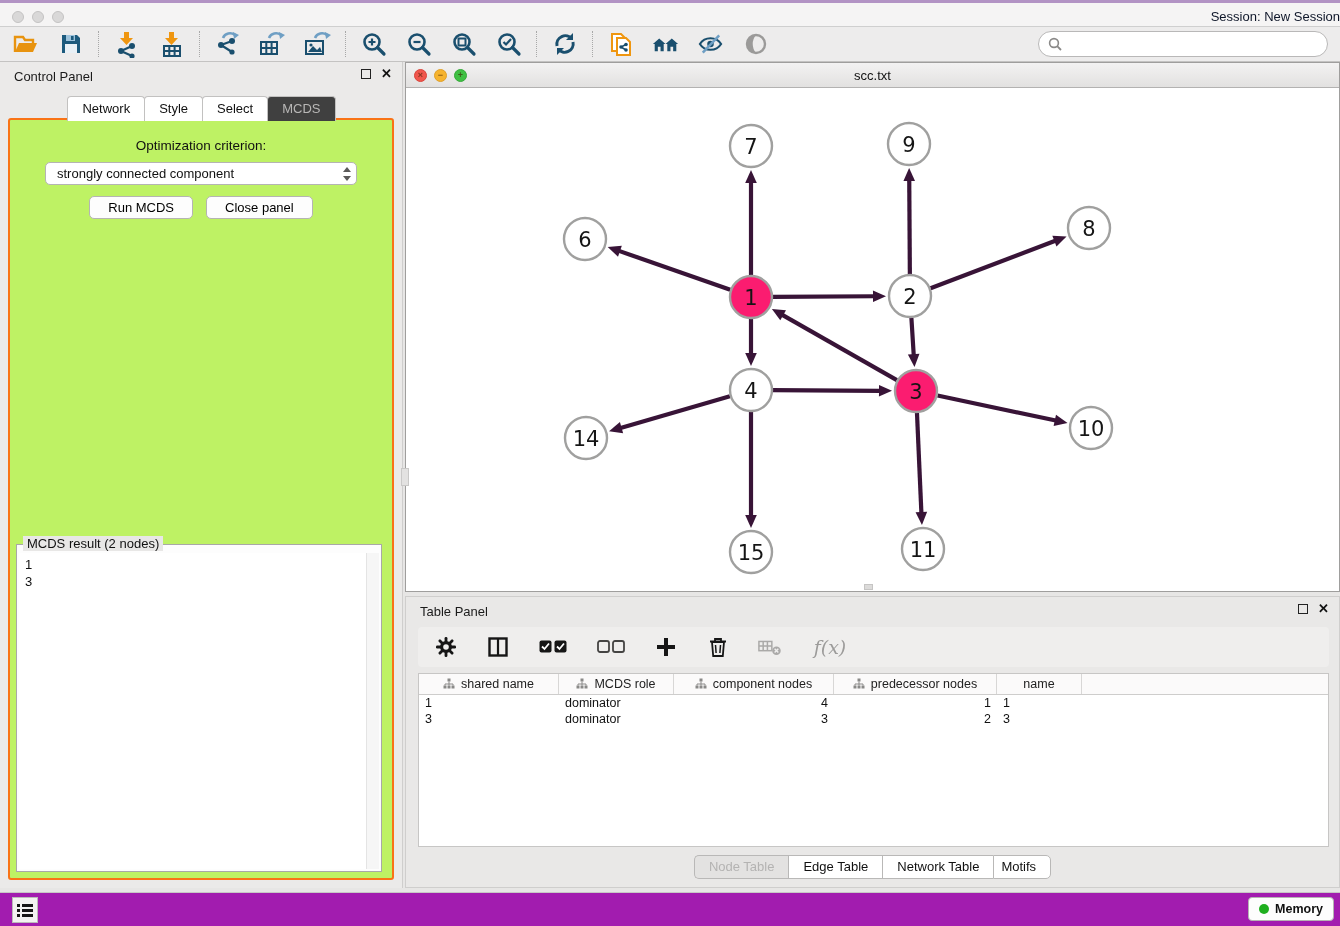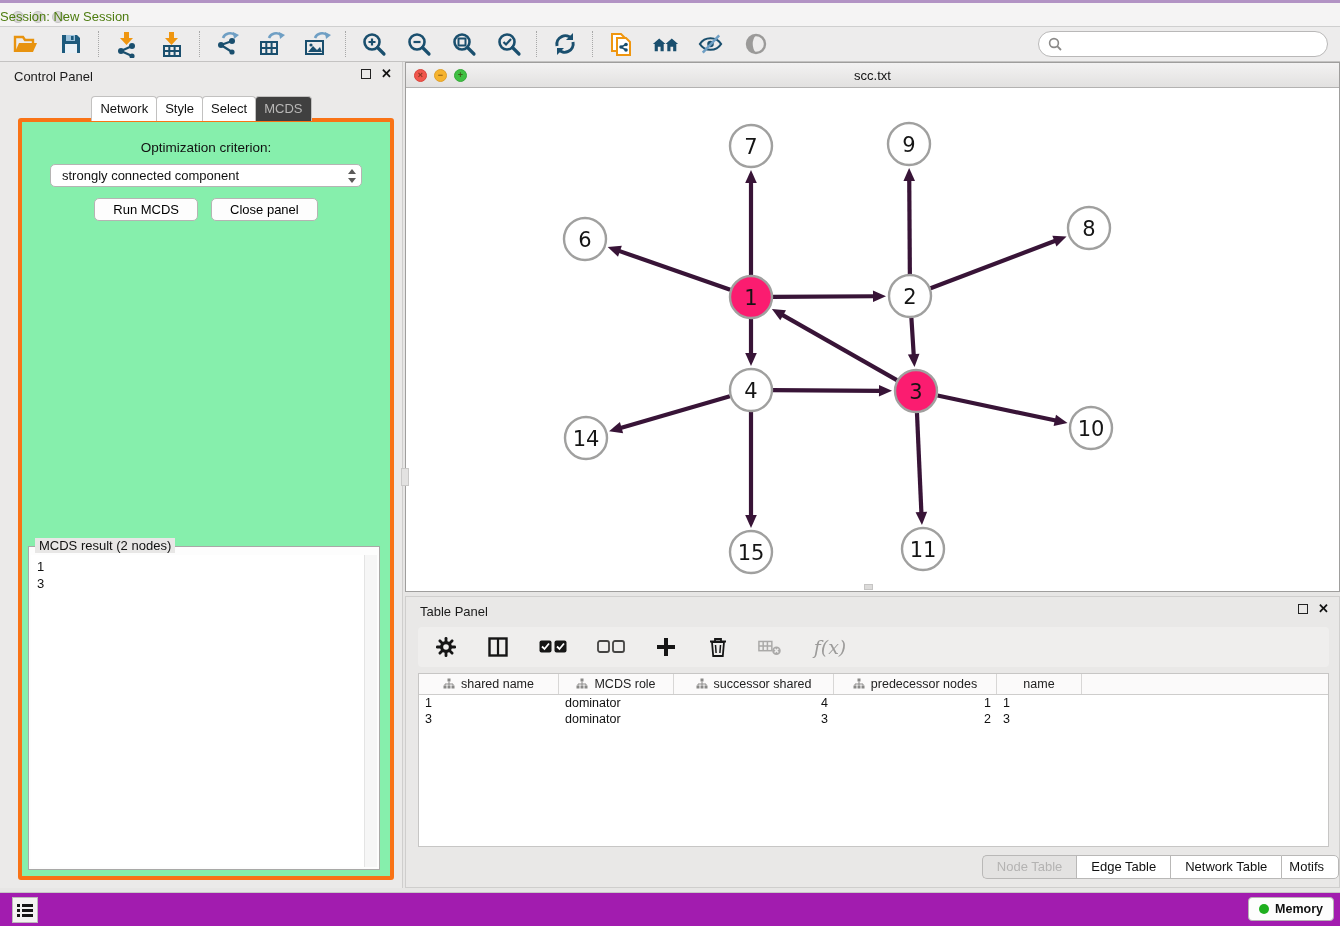--- a/index.html
+++ b/index.html
@@ -3,40 +3,40 @@
 <meta charset="utf-8">
 <style>
   * { margin:0; padding:0; box-sizing:border-box; }
   html,body { width:1340px; height:926px; overflow:hidden; }
   body { font-family:"Liberation Sans", sans-serif; background:#e7e6e5; position:relative; font-size:13px; color:#111; }
 
   
   .titlebar { position:absolute; left:0; top:0; width:1340px; height:27px; background:#f5f4f4; border-top:3px solid #b293c4; border-bottom:1px solid #cfcfcf; }
   .tl-dots { position:absolute; left:12px; top:8px; display:flex; gap:8px; }
   .tl-dot { width:12px; height:12px; border-radius:50%; background:#d9d8d8; border:1px solid #c4c3c3; }
-  .win-title { position:absolute; left:0; right:0; top:6px; text-align:left; color:#4d7c0f; font-size:13px; }
+  .win-title { position:absolute; left:0; right:0; top:6px; text-align:right; color:#0f172a; font-size:13px; }
 
   
   .toolbar { position:absolute; left:0; top:27px; width:1340px; height:35px; background:#edecec; border-bottom:1px solid #c4c3c2; display:flex; align-items:center; padding-left:12px; }
   .tb-group { display:flex; align-items:center; gap:18px; padding:0 14px; }
   .tb-sep { width:1px; height:26px; border-left:1px dotted #a8a8a8; }
   .tb-btn { width:27px; height:27px; display:flex; align-items:center; justify-content:center; cursor:pointer; }
   .searchbox { position:absolute; right:12px; top:4px; width:290px; height:26px; background:#fff; border:1px solid #b9b8b8; border-radius:13px; display:flex; align-items:center; padding-left:9px; gap:6px; }
   .searchbox input { border:none; outline:none; background:transparent; width:240px; font-size:13px; font-family:"Liberation Sans",sans-serif; }
 
   
   .control-panel { position:absolute; left:0; top:62px; width:403px; height:826px; background:#ebeae9; border-right:1px solid #cfcecd; }
   .panel-header { position:relative; height:28px; display:flex; align-items:center; padding:0 14px; font-size:13px; color:#1b1b1b; }
   .panel-header .ph-btns { position:absolute; right:10px; top:7px; display:flex; gap:10px; align-items:center; }
   .float-box { width:10px; height:10px; border:1.6px solid #222; display:inline-block; }
   .close-x { font-size:13px; font-weight:bold; color:#111; line-height:10px; }
   .cp-tabs { position:absolute; left:0; right:0; top:34px; display:flex; justify-content:center; }
-  .cp-tab { background:#fff; border:1px solid #c2c1c0; border-bottom:none; padding:4px 8px 5px; font-size:13px; border-radius:4px 4px 0 0; margin-right:-1px; position:relative; z-index:1; cursor:pointer; }
+  .cp-tab { background:#fff; border:1px solid #c2c1c0; border-bottom:none; padding:4px 14px 5px; font-size:13px; border-radius:4px 4px 0 0; margin-right:-1px; position:relative; z-index:1; cursor:pointer; }
   .cp-tab.active { background:#404040; color:#b8b7b6; z-index:2; }
-  .cp-content { position:absolute; left:8px; right:8px; top:56px; bottom:8px; background:#86efac; border:4px solid #f97316; border-radius:3px;margin-left:10px; }
+  .cp-content { position:absolute; left:8px; right:8px; top:56px; bottom:8px; background:#bef264; border:2px solid #f97316; border-radius:3px; }
   .opt-label { text-align:center; margin-top:18px; font-size:13.5px; }
   .cp-select { margin:9px auto 0; width:312px; height:23px; background:#fff; border:1px solid #b5b4b3; border-radius:5px; display:flex; align-items:center; padding:0 4px 0 11px; font-size:13px; cursor:pointer; }
   .cp-select .sel-text { flex:1; }
   .cp-btn-row { display:flex; justify-content:center; gap:13px; margin-top:11px; }
   .cp-btn { background:#fdfdfd; border:1px solid #b5b4b3; border-radius:5px; height:23px; padding:0 18px; font-size:13px; font-family:"Liberation Sans",sans-serif; cursor:pointer; }
   .result-group { position:absolute; left:6px; right:10px; top:424px; bottom:6px; border:1px solid #a9a8a7; background:#fdfdfd; }
   .result-legend { position:absolute; top:-9px; left:6px; background:#e8e7e6; padding:0 4px; font-size:13px; }
   .result-area { position:absolute; inset:8px 2px 2px 2px; background:#fff; overflow:hidden; font-size:13px; line-height:17px; padding:3px 0 0 6px; }
   .result-scroll { position:absolute; top:8px; right:2px; bottom:2px; width:13px; background:#f6f6f6; border-left:1px solid #e4e4e4; }
 
@@ -57,21 +57,21 @@
   .table-panel { position:absolute; left:405px; top:596px; width:935px; height:292px; background:#e9e8e7; border:1px solid #cfcecd; }
   .tp-toolbar { position:absolute; left:12px; right:10px; top:30px; height:40px; background:#efeeed; border-radius:4px; display:flex; align-items:center; gap:28px; padding-left:16px; }
   .tp-tool { display:flex; align-items:center; justify-content:center; width:24px; height:24px; cursor:pointer; }
   .fx { font-family:"DejaVu Serif", serif; font-style:italic; font-size:19px; color:#9c9b9a; }
   .tp-table { position:absolute; left:12px; right:10px; top:76px; bottom:40px; background:#fff; border:1px solid #c7c6c5; overflow:hidden; }
   .tp-head { display:flex; height:21px; background:#fbfafa; border-bottom:1px solid #cecdcc; }
   .tp-hcell { display:flex; align-items:center; justify-content:center; gap:6px; font-size:12.5px; color:#222; border-right:1px solid #d8d7d6; height:100%; }
   .tp-row { display:flex; height:16px; font-size:12.5px; }
   .tp-cell { padding:1px 6px 0; white-space:nowrap; overflow:hidden; }
   .tp-cell.right { text-align:right; }
-  .tp-tabs { position:absolute; left:0; right:0; bottom:8px; display:flex; justify-content:flex-end; }
+  .tp-tabs { position:absolute; left:0; right:0; bottom:8px; display:flex; justify-content:center; }
   .bt-tab { background:#fff; border:1px solid #b9b8b7; border-right:none; padding:3px 14px 4px; font-size:13px; cursor:pointer; }
   .bt-tab:first-child { border-radius:5px 0 0 5px; }
   .bt-tab:last-child { border-radius:0 5px 5px 0; border-right:1px solid #b9b8b7;padding-left:7px; }
   .bt-tab.active { background:#e3e2e1; color:#b4b3b2; }
 
   
   .statusbar { position:absolute; left:0; top:892px; width:1340px; height:34px; background:#a21caf; border-top:1px solid #c8c7c6;font-weight:bold; }
   .list-btn { position:absolute; left:12px; top:4px; width:26px; height:26px; background:#f3f2f1; border:1px solid #bcbbba; display:flex; align-items:center; justify-content:center; cursor:pointer; }
   .memory-btn { position:absolute; right:6px; top:4px; height:24px; background:#fdfdfd; border:1px solid #b5b4b3; border-radius:4px; display:flex; align-items:center; gap:6px; padding:0 10px; font-size:12.5px; cursor:pointer; }
   .mem-dot { width:10px; height:10px; border-radius:50%; background:#1faf1f; }
@@ -444,21 +444,21 @@
         <div class="tp-hcell" style="width: 160px;">
           <svg width="12" height="12" viewBox="0 0 12 12">
             <g fill="#8a8988">
               <rect x="4.5" y="0.5" width="3" height="3"></rect>
               <rect x="0.5" y="7.5" width="3" height="3"></rect>
               <rect x="4.5" y="7.5" width="3" height="3"></rect>
               <rect x="8.5" y="7.5" width="3" height="3"></rect>
             </g>
             <path d="M6 3.5 v2.5 M2 7.5 v-1.5 h8 v1.5 M6 6 v1.5" stroke="#8a8988" stroke-width="1" fill="none"></path>
           </svg>
-          <span>successor shared</span>
+          <span>component nodes</span>
         </div>
         <div class="tp-hcell" style="width: 163px;">
           <svg width="12" height="12" viewBox="0 0 12 12">
             <g fill="#8a8988">
               <rect x="4.5" y="0.5" width="3" height="3"></rect>
               <rect x="0.5" y="7.5" width="3" height="3"></rect>
               <rect x="4.5" y="7.5" width="3" height="3"></rect>
               <rect x="8.5" y="7.5" width="3" height="3"></rect>
             </g>
             <path d="M6 3.5 v2.5 M2 7.5 v-1.5 h8 v1.5 M6 6 v1.5" stroke="#8a8988" stroke-width="1" fill="none"></path>

